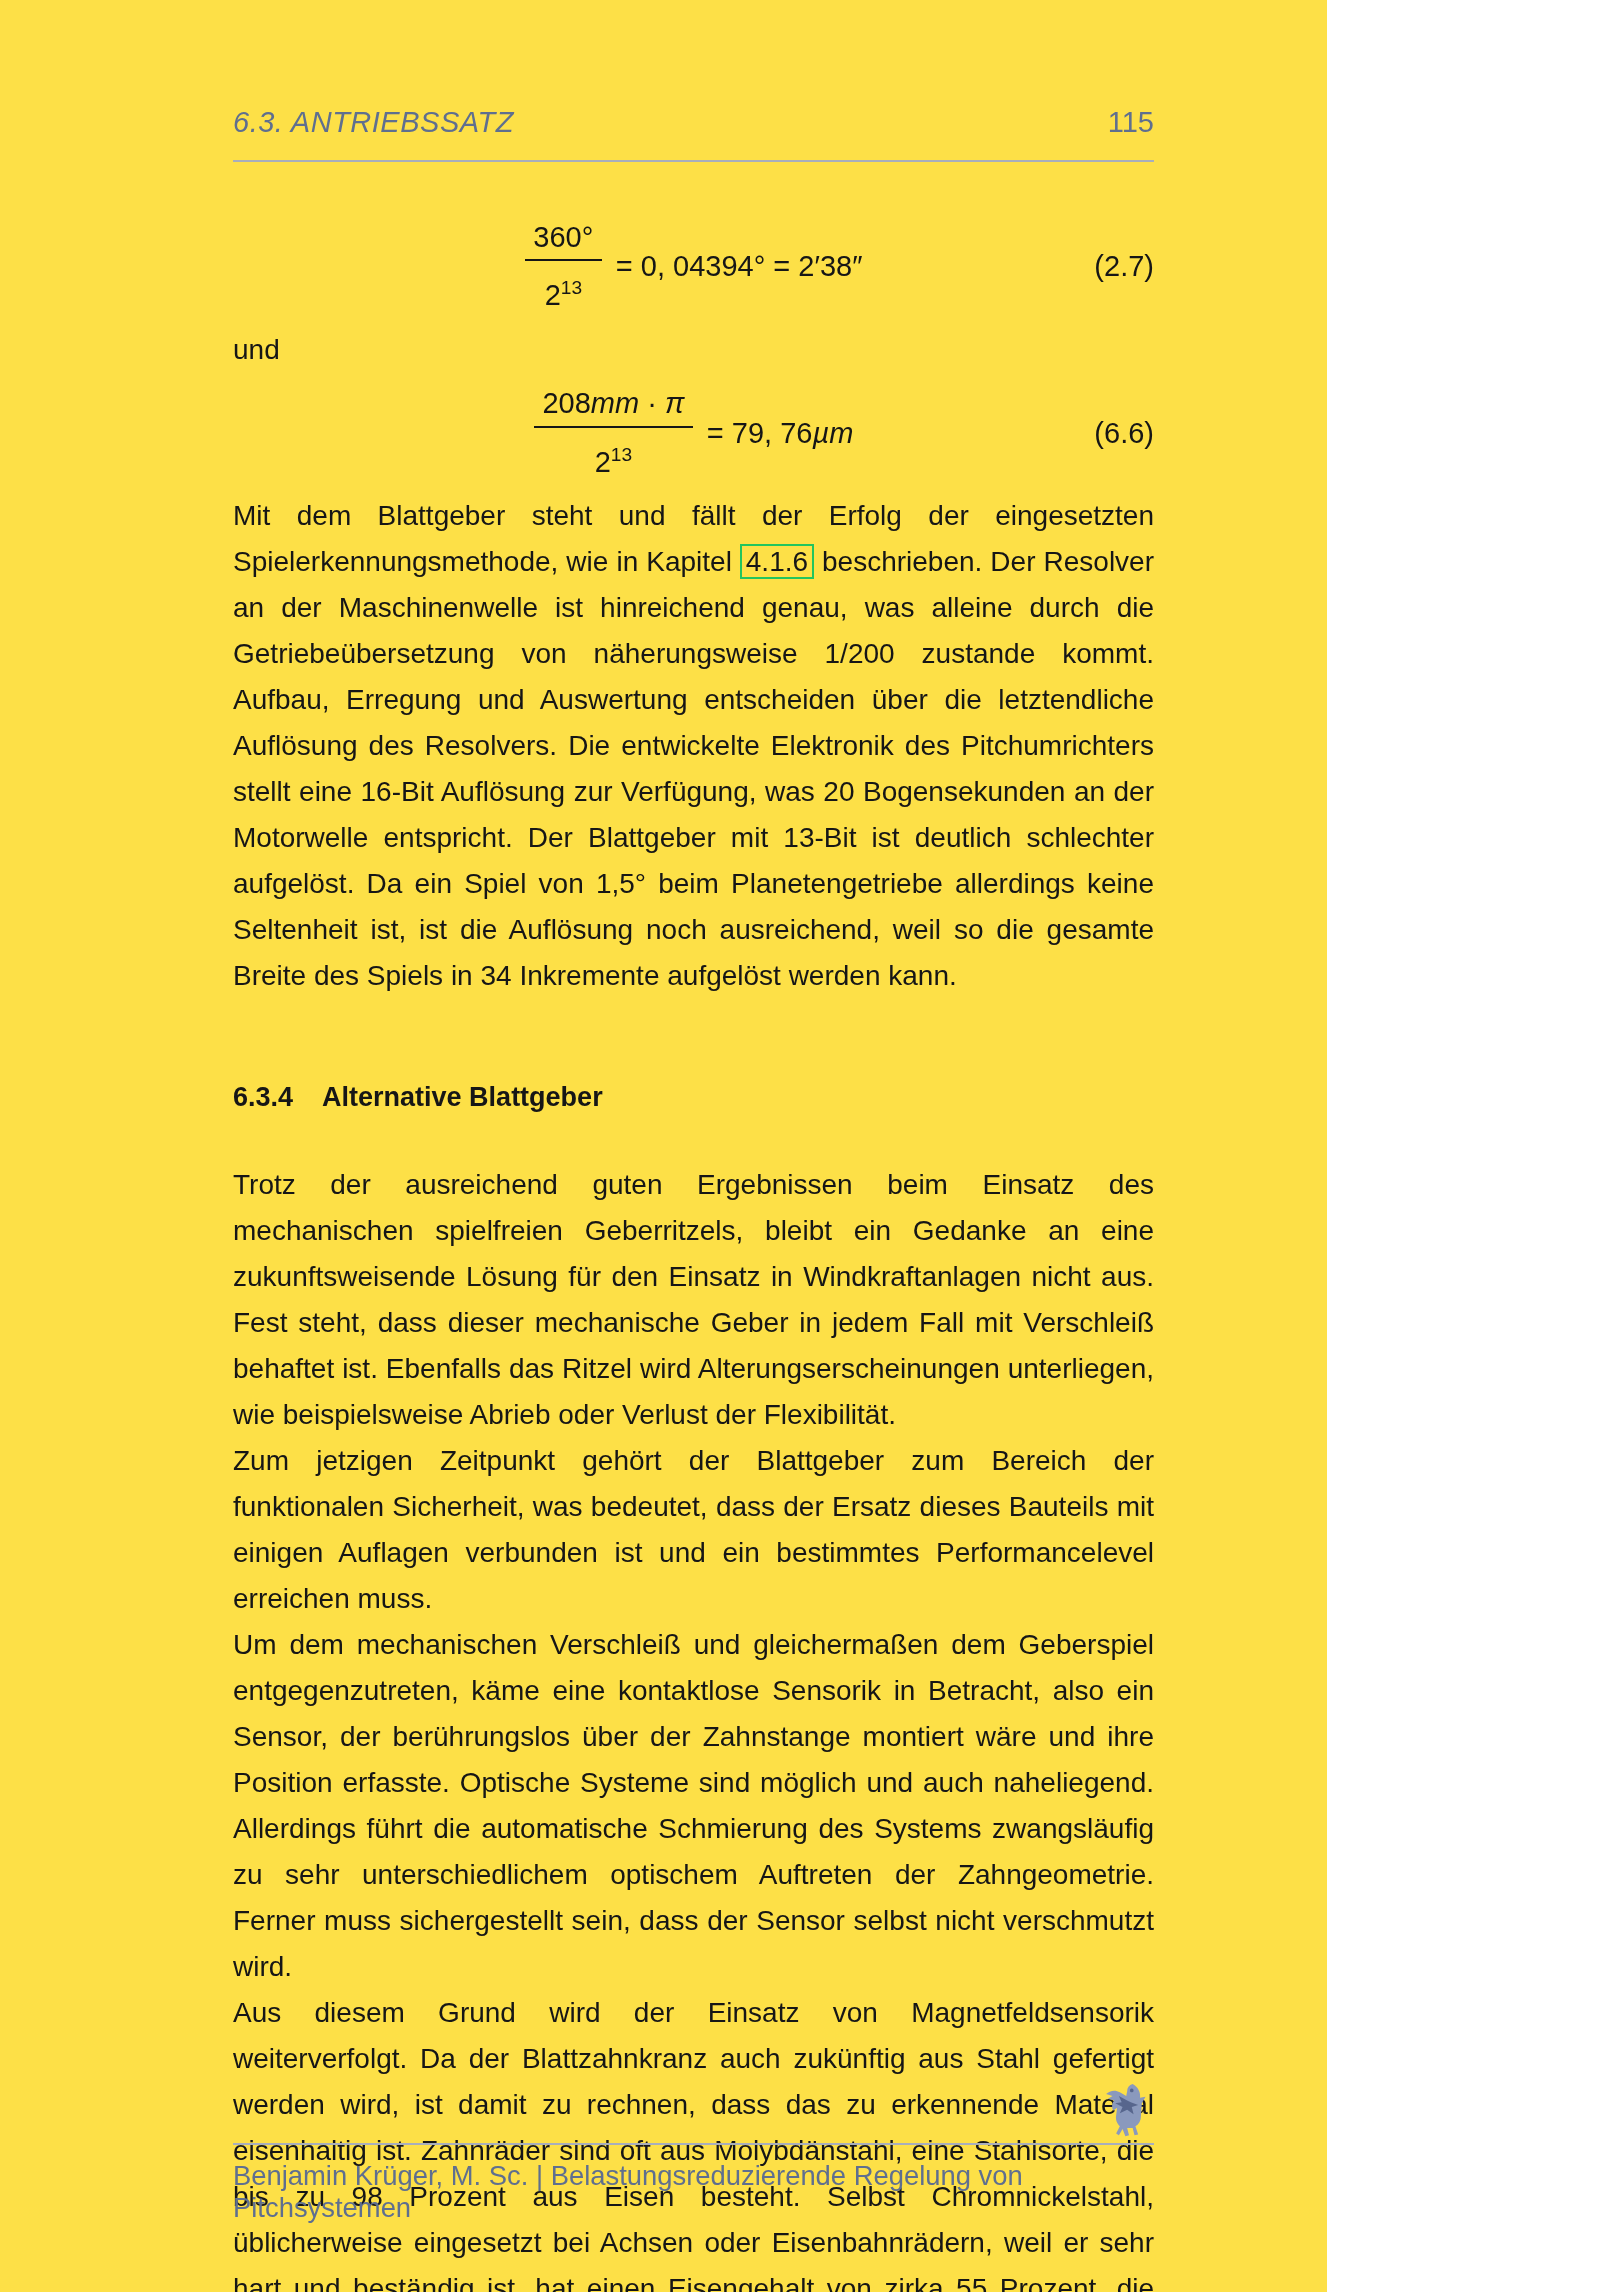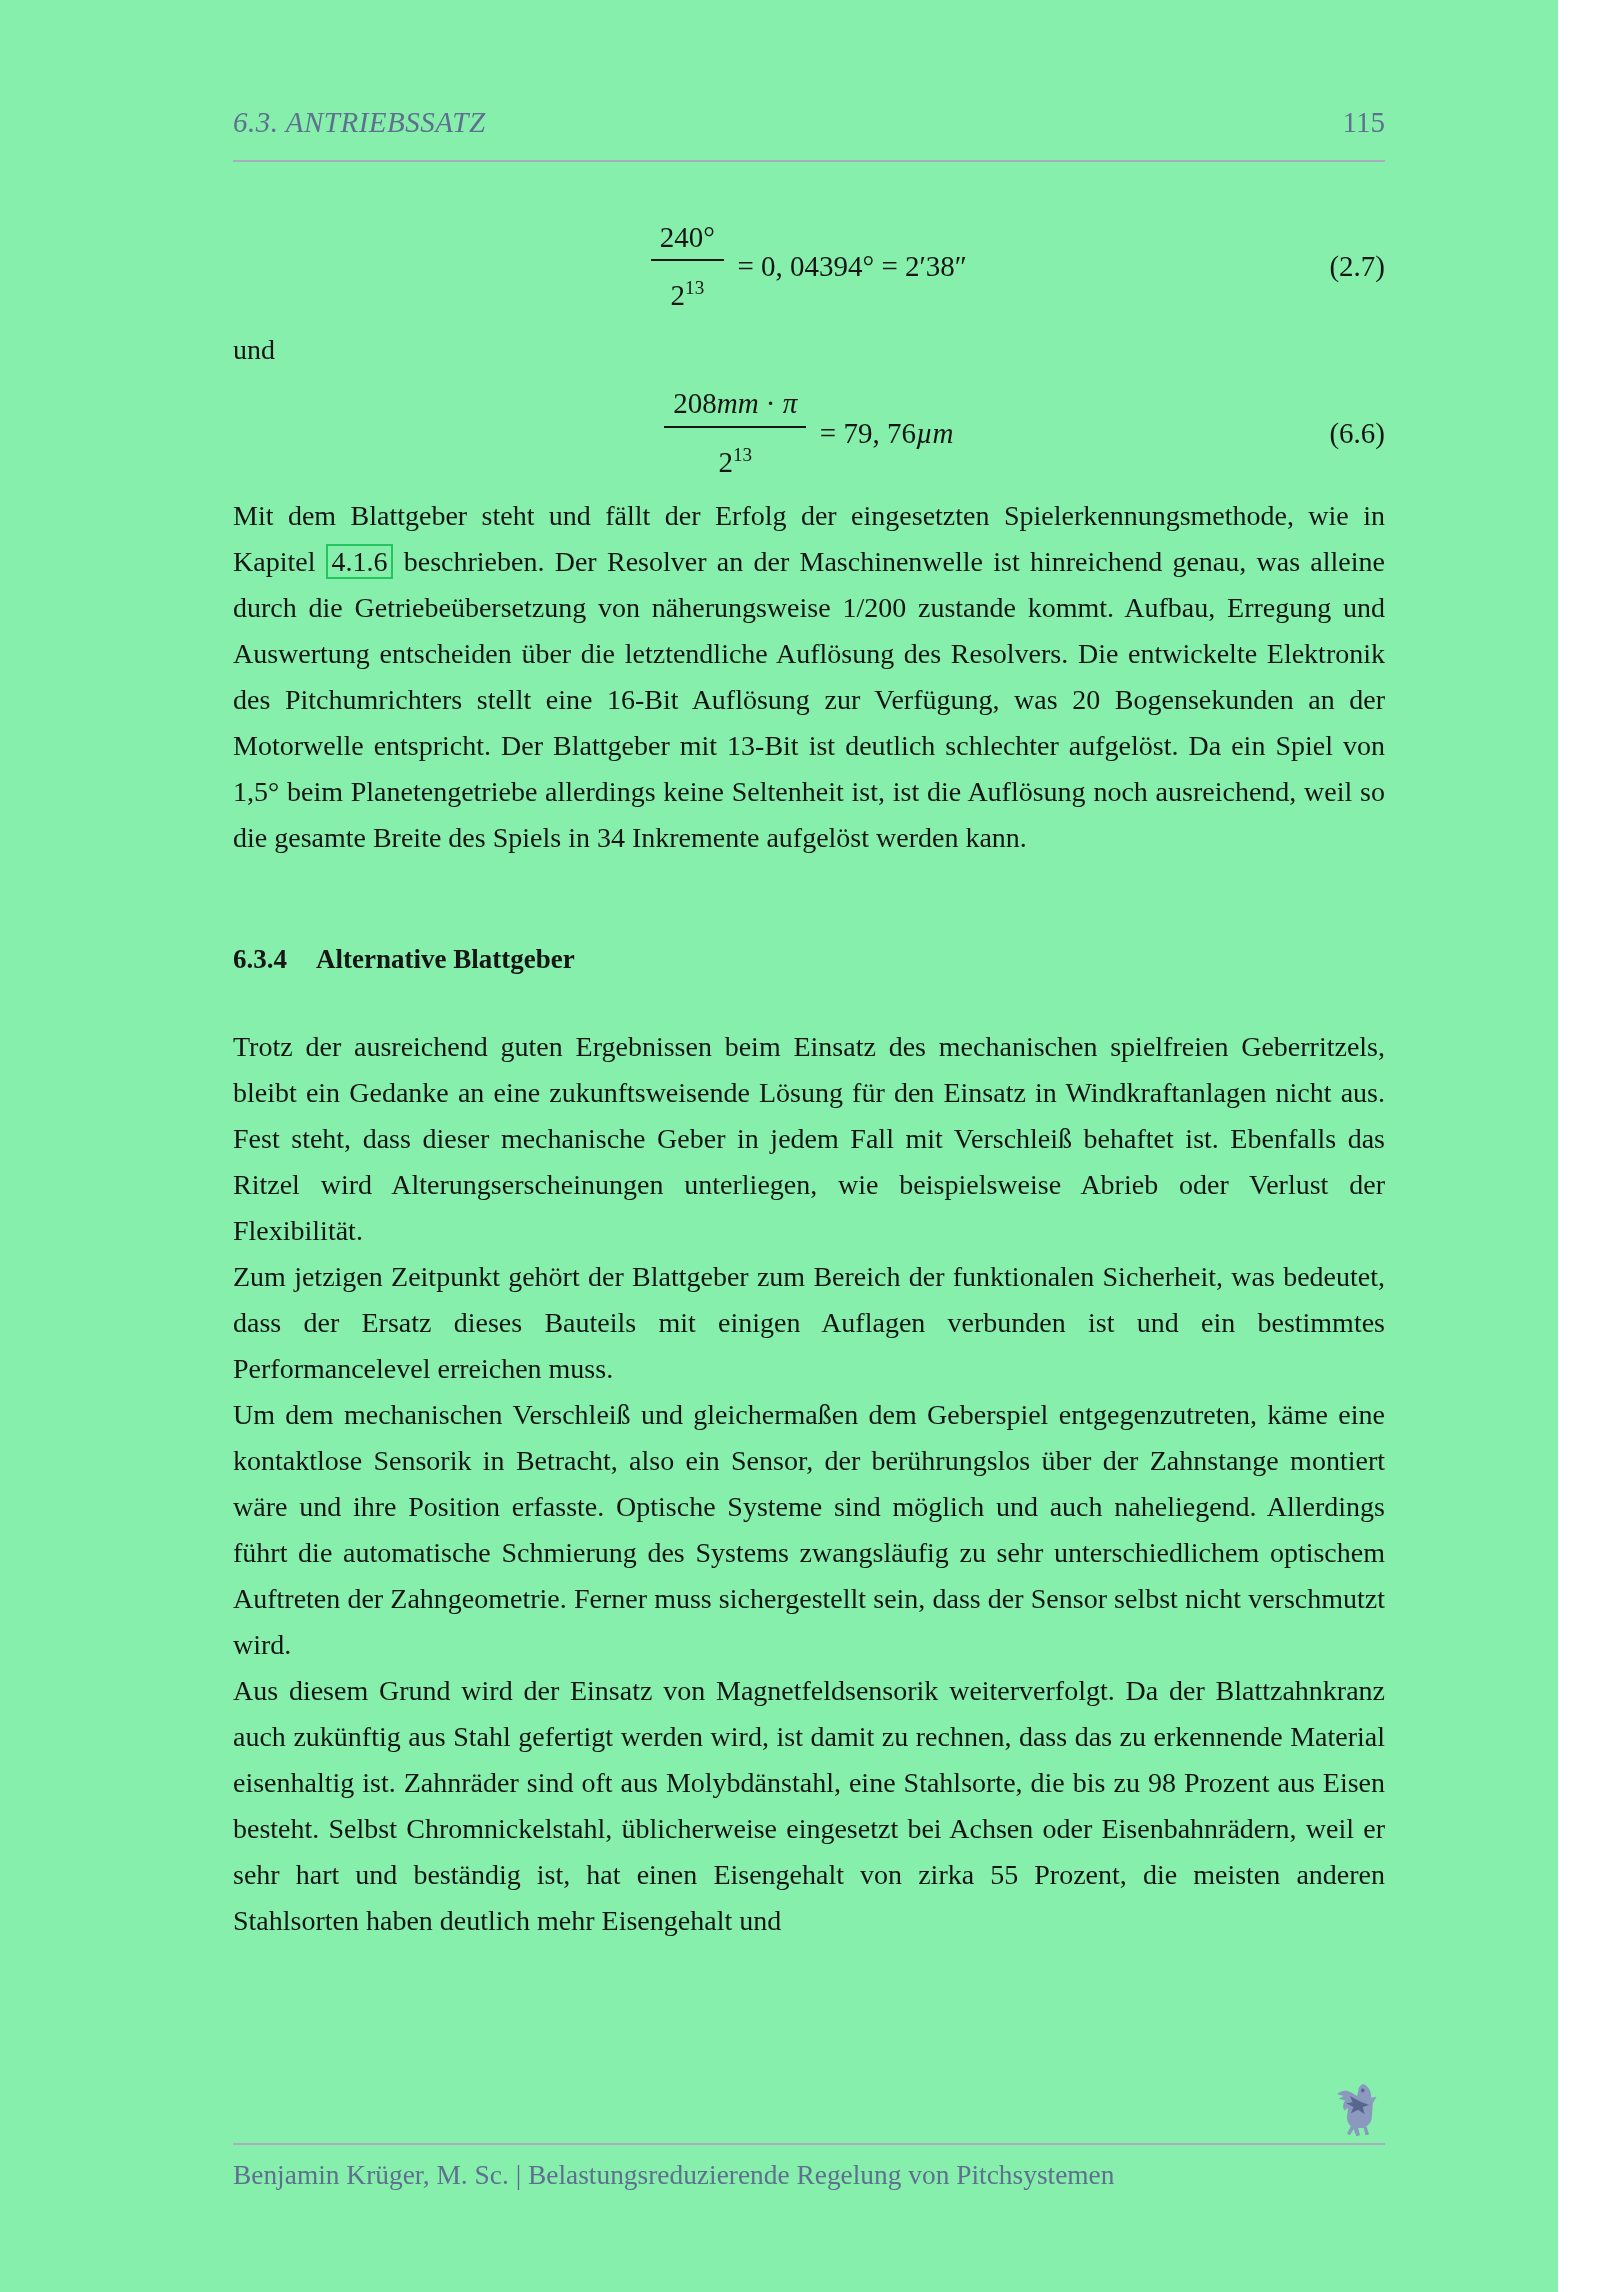--- a/index.html
+++ b/index.html
@@ -1,22 +1,22 @@
 <!DOCTYPE html>
 <html lang="de"><head>
 <meta charset="utf-8">
 <style>
   * { box-sizing: border-box; }
   html, body { margin: 0; padding: 0; background: #ffffff; }
   .page {
     position: relative;
-    width: 1558px;
+    width: 1327px;
     height: 2293px;
-    background: #86efac;
-    font-family: Liberation Serif, serif;
+    background: #fde047;
+    font-family: Liberation Sans, sans-serif;
     color: #161616;
     overflow: hidden;
   }
   
   .running-header {
     position: absolute;
     top: 106px; left: 233px; right: 173px;
     display: flex; justify-content: space-between; align-items: baseline;
     color: #5f6f8f;
     font-size: 29px;
@@ -91,21 +91,21 @@
     <span class="header-section">6.3. ANTRIEBSSATZ</span>
     <span class="header-page-num">115</span>
   </div>
   <div class="header-rule"></div>
 
   <div class="content">
 
 
     <div class="equation-row">
       <span class="frac">
-        <span class="frac-num">240°</span>
+        <span class="frac-num">360°</span>
         <span class="frac-den"><span>2</span><sup class="exp">13</sup></span>
       </span>
       <span class="eq-rhs">= 0, 04394° = 2′38″</span>
       <span class="eq-tag">(2.7)</span>
     </div>
 
     <p class="body-par">und</p>
 
     <div class="equation-row">
       <span class="frac">

